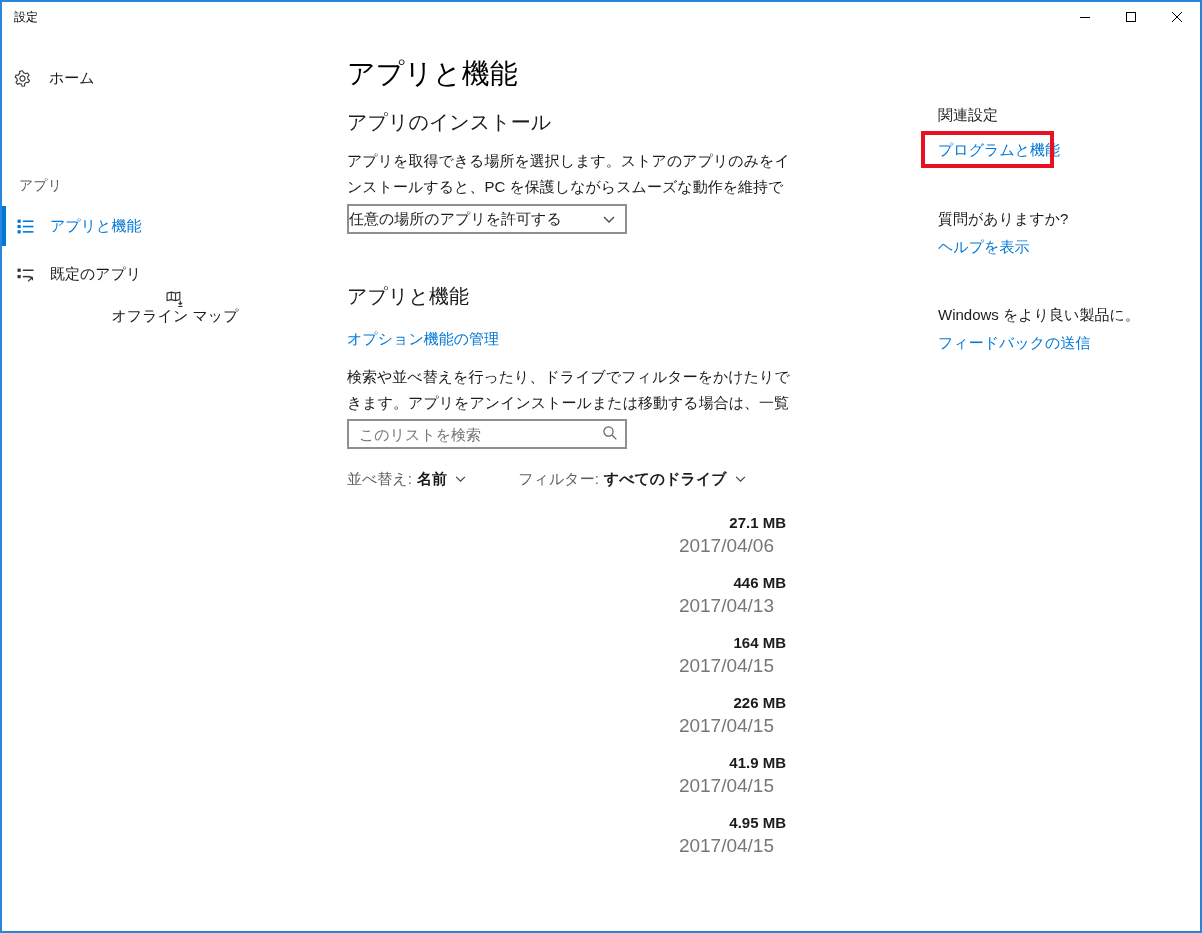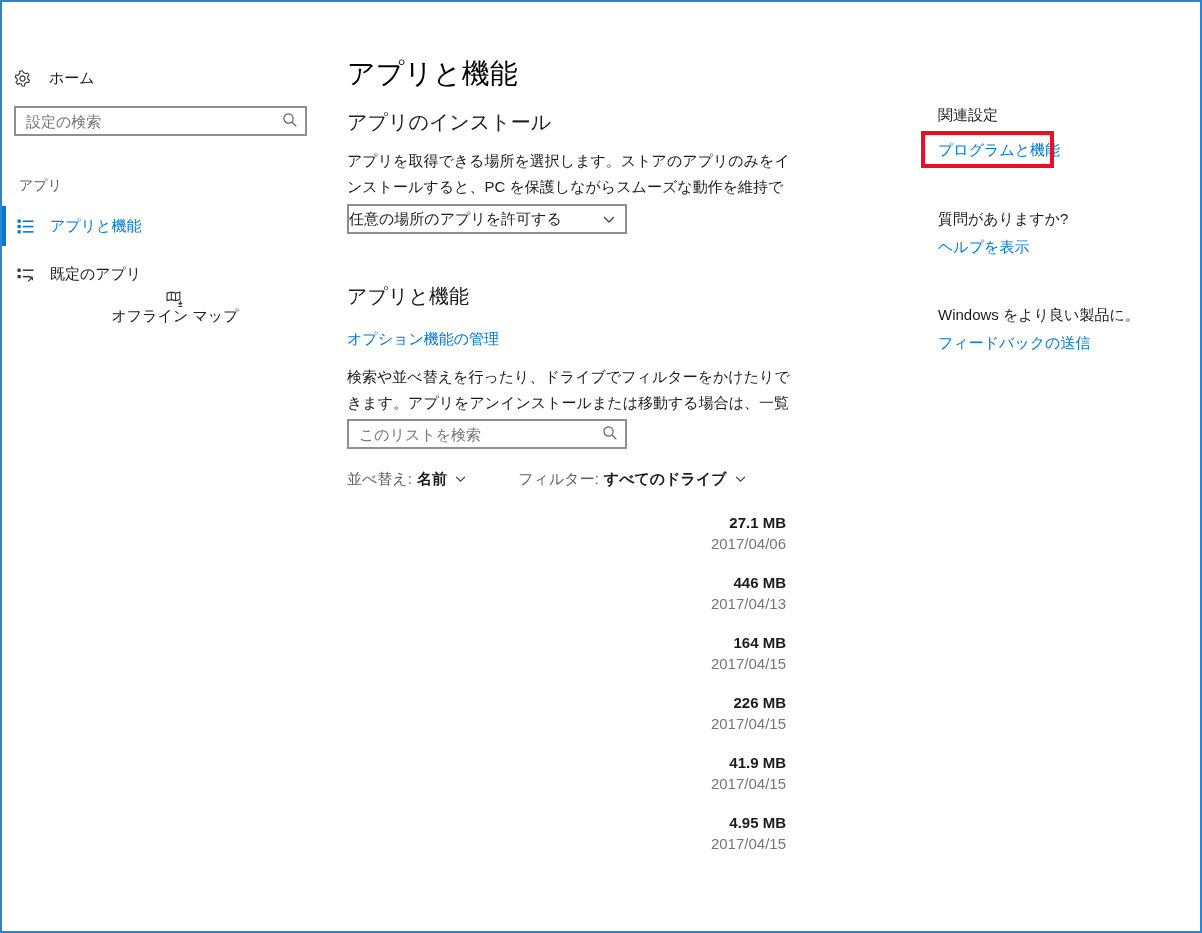--- a/index.html
+++ b/index.html
@@ -171,22 +171,22 @@
   .app-row { position: relative; height: 60px; }
   .app-size {
     position: absolute;
     right: 1px; top: 7px;
     font-size: 15px;
     font-weight: 700;
     color: #1b1b1b;
   }
   .app-date {
     position: absolute;
-    right: 1px; top: 28px;
-    font-size: 15px;
+    right: 13px; top: 28px;
+    font-size: 19px;
     color: #767676;
     text-align: center;
   }
   
   .related { position: absolute; left: 936px; top: 32px; width: 250px; }
   .related .subhead {
     position: absolute;
     font-size: 15px;
     color: #1b1b1b;
     white-space: nowrap;
@@ -204,44 +204,59 @@
     border: 4px solid #e81123;
     pointer-events: none;
   }
   svg { display: block; }
 </style>
 </head>
 <body>
 
 <div class="window">
 
+  <div class="titlebar">
+    <span class="window-title">設定</span>
+    <div class="caption-buttons">
+      <button class="caption-btn">
+        <span>
+          <svg width="10" height="10" viewBox="0 0 10 10">
+              <line x1="0" y1="5.5" x2="10" y2="5.5" stroke="#000" stroke-width="1"></line>
+            </svg>
+        </span>
+      </button>
+      <button class="caption-btn">
+        <span>
+          <svg width="10" height="10" viewBox="0 0 10 10">
+              <rect x="0.5" y="0.5" width="9" height="9" fill="none" stroke="#000" stroke-width="1"></rect>
+            </svg>
+        </span>
+      </button>
+      <button class="caption-btn">
+        <span>
+          <svg width="10" height="10" viewBox="0 0 10 10">
+              <path d="M0 0 L10 10 M10 0 L0 10" stroke="#000" stroke-width="1" fill="none"></path>
+            </svg>
+        </span>
+      </button>
+    </div>
+  </div>
 
   <div class="sidebar">
 
     <div class="home-row">
       <span class="nav-icon">
         <svg width="17" height="17" viewBox="0 0 16 16">
           <path d="M8 5.6 A2.4 2.4 0 1 0 8 10.4 A2.4 2.4 0 1 0 8 5.6 Z" fill="none" stroke="#333" stroke-width="1.1"></path>
           <path d="M8 .8 L9 2.6 A5.6 5.6 0 0 1 10.9 3.4 L12.9 2.9 L14.1 4.9 L12.8 6.4 A5.6 5.6 0 0 1 13 8.5 L14.6 9.7 L13.6 11.8 L11.6 11.5 A5.6 5.6 0 0 1 10 12.9 L10 15 L7.7 15.3 L7 13.3 A5.6 5.6 0 0 1 5.2 12.6 L3.3 13.4 L1.9 11.6 L3.2 10 A5.6 5.6 0 0 1 2.8 7.9 L1.1 6.9 L1.9 4.7 L4 4.9 A5.6 5.6 0 0 1 5.4 3.3 L5.2 1.3 L7.5 .7 Z" fill="none" stroke="#333" stroke-width="1"></path>
         </svg>
       </span>
       <span class="nav-label">ホーム</span>
     </div>
 
-    <div class="sidebar-search">
-      <div class="searchbox">
-        <input type="text" placeholder="設定の検索" style="">
-        <span class="magnifier">
-          <svg width="16" height="16" viewBox="0 0 16 16">
-              <circle cx="6.5" cy="6.5" r="4.6" fill="none" stroke="#5f5f5f" stroke-width="1.2"></circle>
-              <line x1="10" y1="10" x2="14.3" y2="14.3" stroke="#5f5f5f" stroke-width="1.2"></line>
-            </svg>
-        </span>
-      </div>
-    </div>
 
     <div class="sidebar-section-label">アプリ</div>
 
     <div class="nav-item selected" style="top:172px;">
       <span class="accent-bar"></span>
       <span class="nav-icon">
         <svg width="17" height="17" viewBox="0 0 16 16">
           <g fill="#0078d7">
             <rect x="0.5" y="1.5" width="3" height="3"></rect>
               <rect x="0.5" y="6.5" width="3" height="3"></rect>

